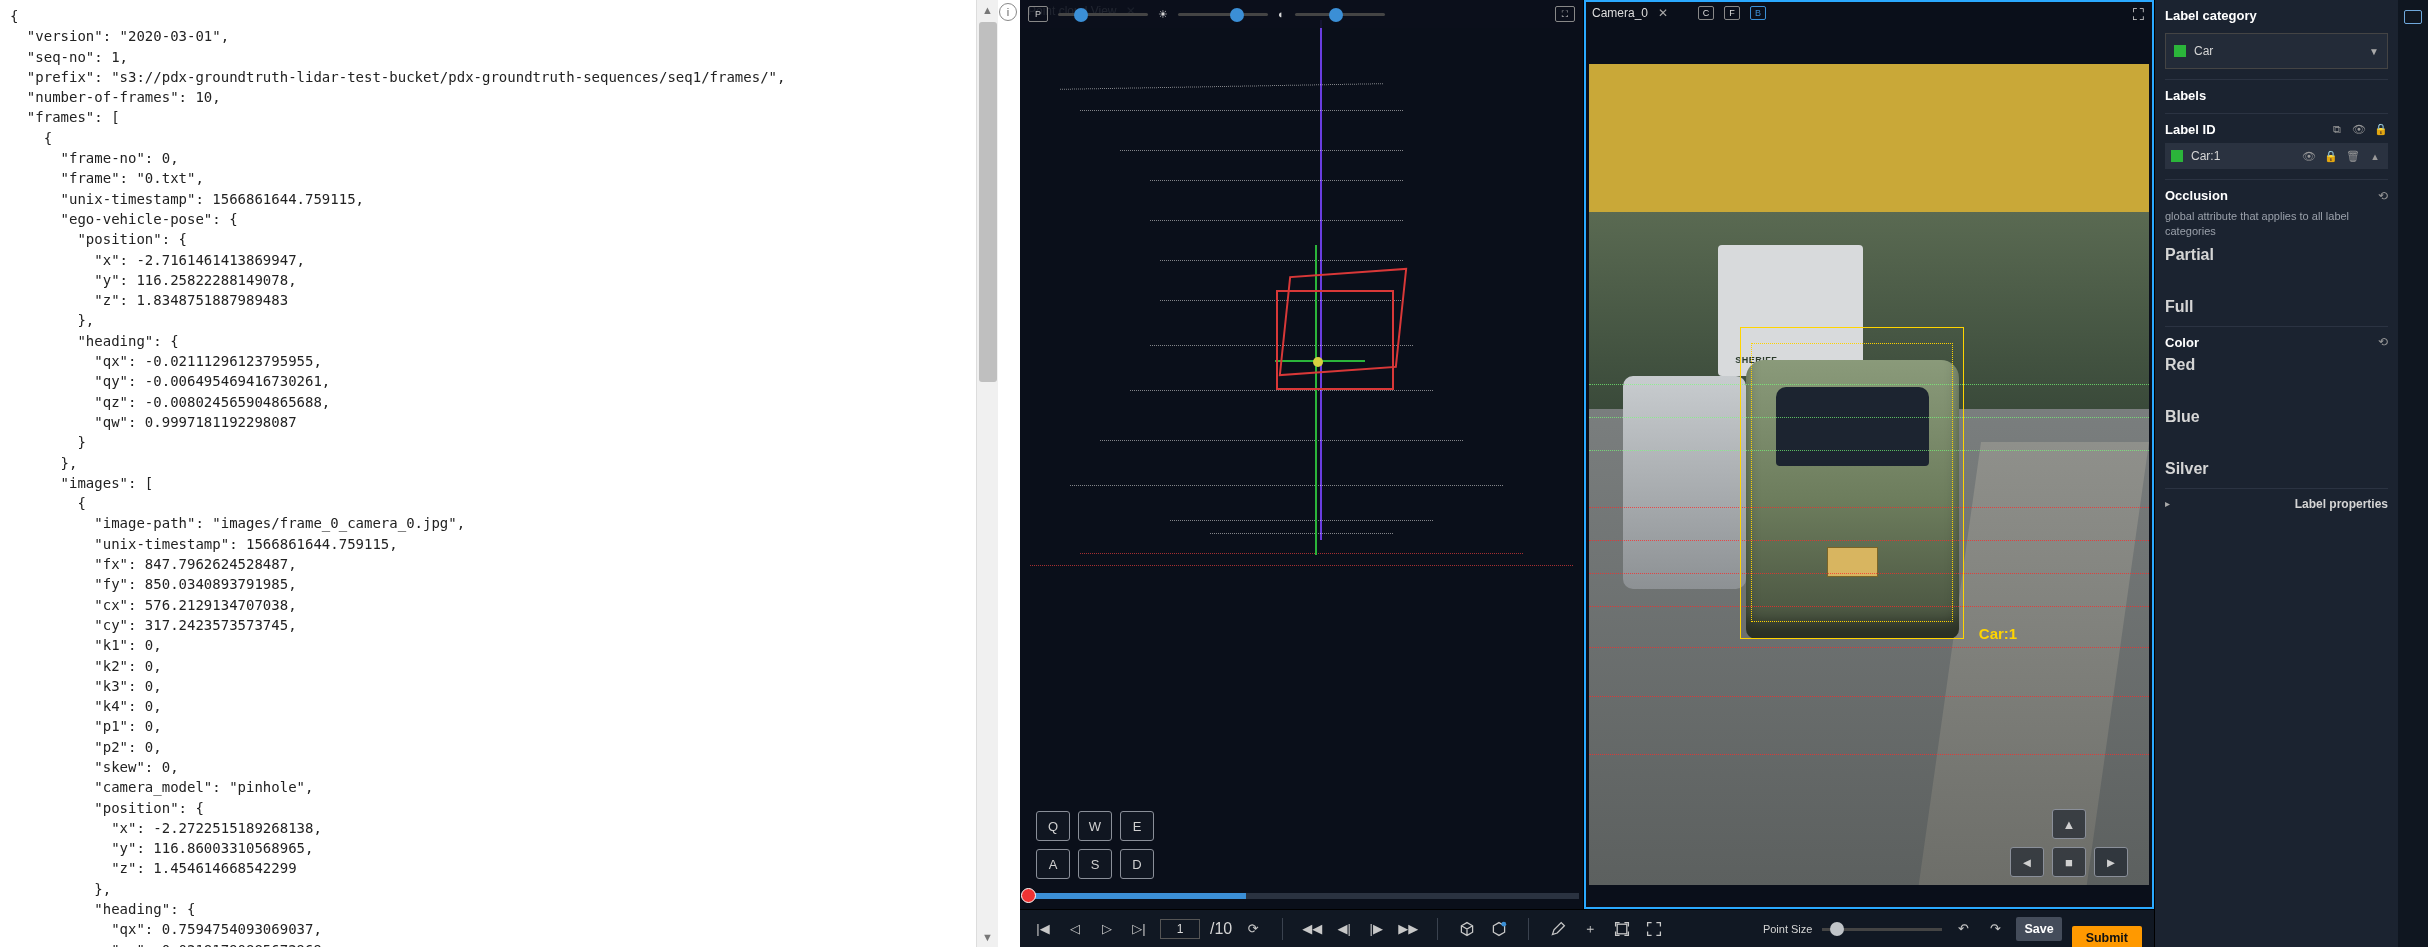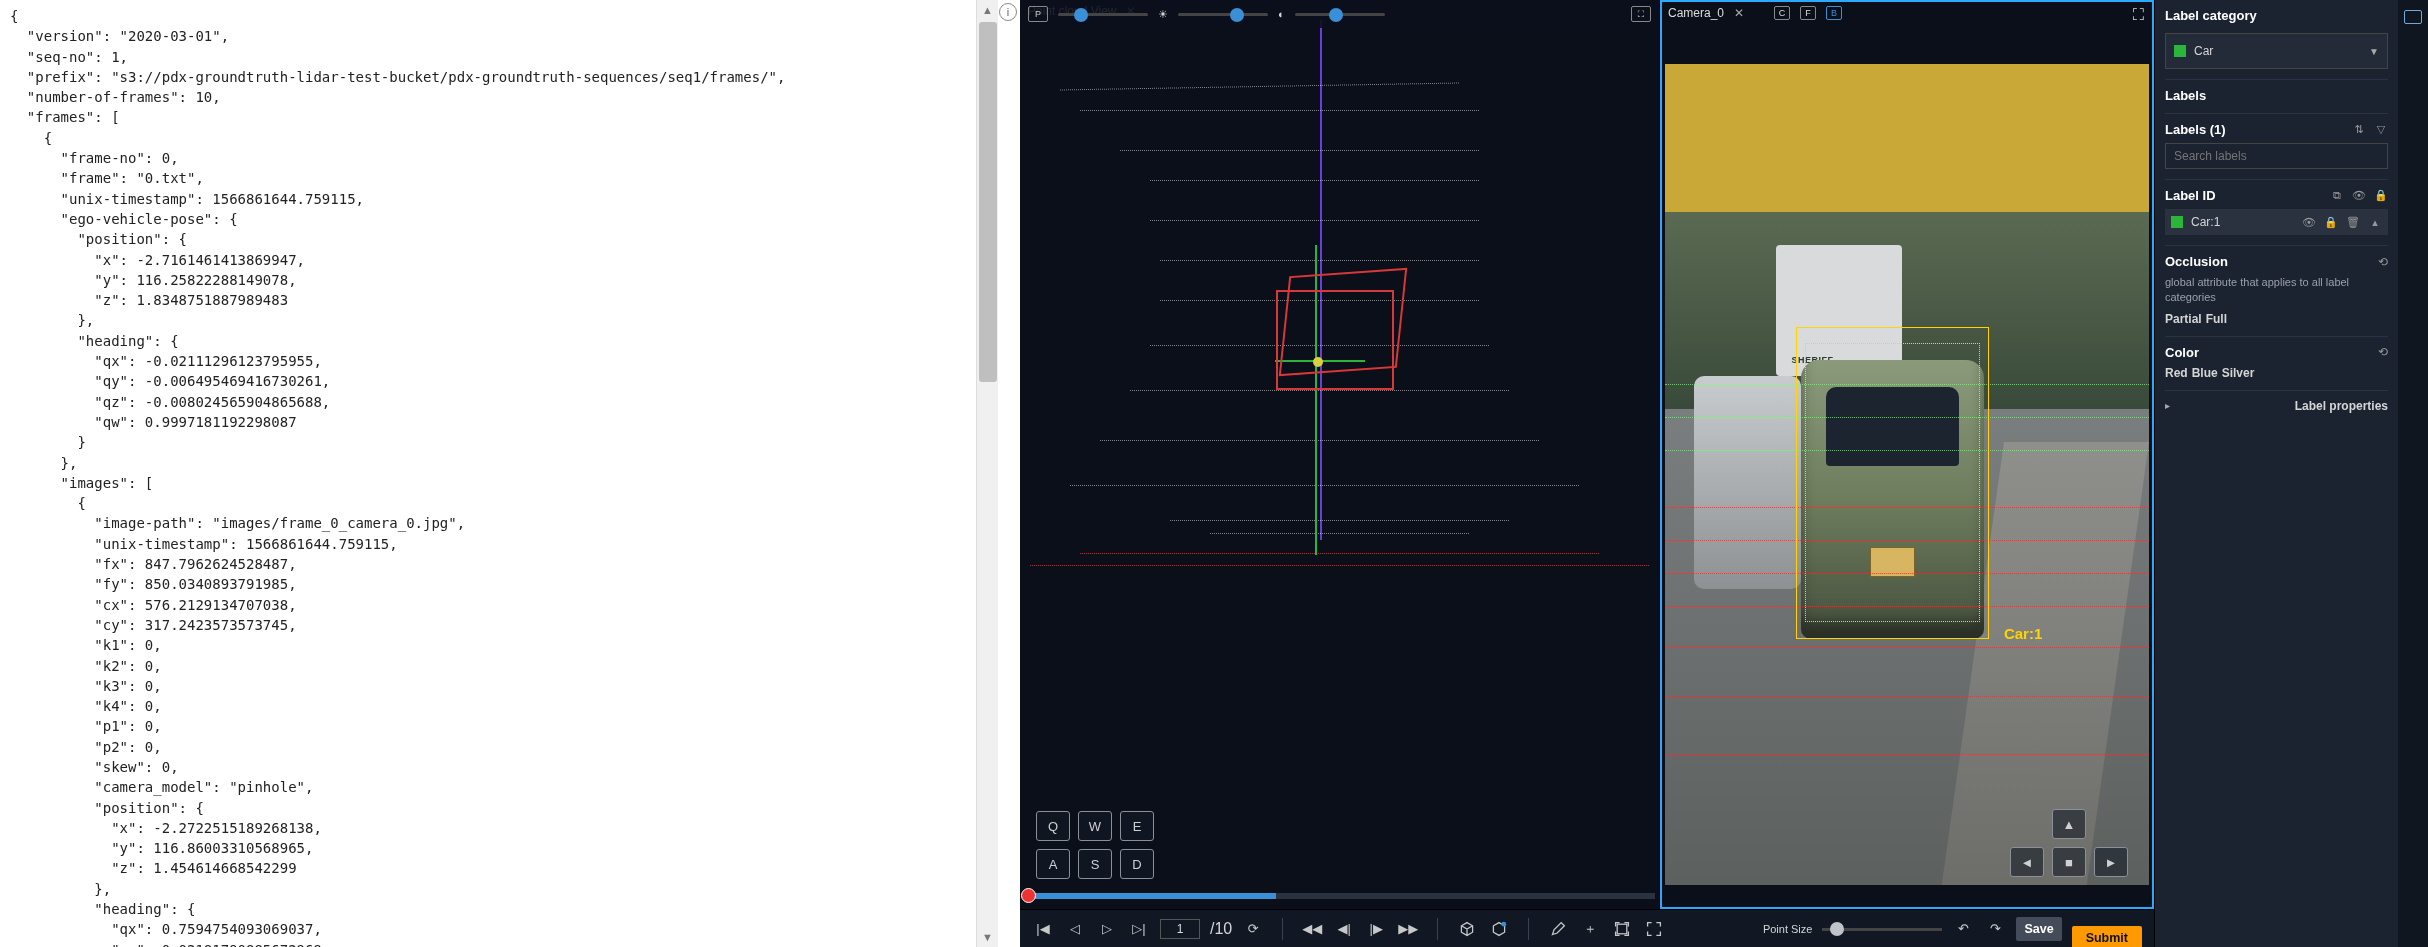--- a/index.html
+++ b/index.html
@@ -26,21 +26,21 @@
 .pc-view { flex:1; position:relative; border-right:1px solid #000; background:#0a0f1a; overflow:hidden; }
 .pc-tab { position:absolute; top:4px; left:8px; font-size:12px; color:#ddd; z-index:5; }
 .pc-tab .x { margin-left:6px; color:#aaa; cursor:pointer; }
 
 .settings-bar { position:absolute; top:0; left:0; right:0; height:28px; display:flex; align-items:center; gap:10px; padding:0 8px; background:rgba(11,16,28,.9); z-index:6; font-size:11px; }
 .sq-btn { width:20px; height:16px; border:1px solid #888; border-radius:2px; display:flex; align-items:center; justify-content:center; font-size:9px; color:#ccc; }
 .mini-slider { width:90px; height:10px; position:relative; }
 .mini-slider .track { position:absolute; top:4px; left:0; right:0; height:3px; background:#444; border-radius:2px; }
 .mini-slider .thumb { position:absolute; top:-1px; width:14px; height:14px; background:#3b8fd6; border-radius:50%; }
 
-.camera-view { width:494px; position:relative; border:2px solid #2aa9ff; background:#0a0f1a; overflow:hidden; }
+.camera-view { width:570px; position:relative; border:2px solid #2aa9ff; background:#0a0f1a; overflow:hidden; }
 .cam-tab { position:absolute; top:4px; left:6px; font-size:12px; color:#ddd; z-index:5; display:flex; align-items:center; gap:10px; }
 .cam-tab .bx { width:16px; height:14px; border:1px solid #888; border-radius:2px; display:flex; align-items:center; justify-content:center; font-size:9px; }
 .cam-tab .bx.blue { border-color:#3b8fd6; color:#3b8fd6; }
 .cam-img { position:absolute; top:62px; left:3px; right:3px; bottom:22px; background:linear-gradient(to bottom, #c9a838 0%, #c9a838 18%, #5a6a52 18%, #3a4a3a 42%, #6b6f6f 42%, #5a5e5e 100%); }
 .road { position:absolute; top:42%; left:0; right:0; bottom:0; background:linear-gradient(to bottom,#7a7e7e,#5c605f); }
 .sidewalk-r { position:absolute; top:46%; right:0; width:30%; bottom:0; background:linear-gradient(to bottom,#8f908b,#6d6e69); transform:skewX(-8deg); transform-origin:top right;}
 .car-main { position:absolute; top:36%; left:28%; width:38%; height:34%; background:linear-gradient(to bottom,#8a9a7a 0%, #6d7d5d 50%, #454f3d 100%); border-radius:18px 18px 10px 10px; box-shadow:inset 0 -18px 14px rgba(0,0,0,.4); }
 .car-main .win { position:absolute; top:10%; left:14%; right:14%; height:28%; background:#1c2430; border-radius:10px 10px 4px 4px; }
 .car-main .plate { position:absolute; bottom:22%; left:38%; width:24%; height:11%; background:#d8b560; border:1px solid #7a6426; }
 .car-side { position:absolute; top:38%; left:6%; width:22%; height:26%; background:linear-gradient(to bottom,#c8cccf,#8d9194); border-radius:10px; }
@@ -86,21 +86,21 @@
 
 .rp-title { font-size:13px; font-weight:700; color:#fff; display:flex; justify-content:space-between; align-items:center; }
 .rp-select { height:36px; border:1px solid #444; background:#232b38; display:flex; align-items:center; padding:0 8px; gap:8px; }
 .sw { width:12px; height:12px; background:#2bb53a; }
 .rp-search { height:26px; border:1px solid #444; background:#1b2330; color:#888; padding:0 8px; font-size:12px; }
 .rp-row { display:flex; justify-content:space-between; align-items:center; }
 .rp-icons { display:flex; gap:8px; }
 .rp-icons span { width:14px; height:14px; display:flex; align-items:center; justify-content:center; color:#999; font-size:11px;}
 .rp-label-row { height:26px; background:#2a3240; display:flex; align-items:center; padding:0 6px; gap:8px; }
 .rp-small { font-size:11px; color:#9aa0aa; line-height:1.4; }
-.rp-opts { display:flex; gap:4px; font-size:12px; font-weight:600; }
+.rp-opts { display:flex; gap:34px; font-size:16px; font-weight:600;flex-direction:column; }
 .rp-sec { border-top:1px solid #2b3342; padding-top:8px; display:flex; flex-direction:column; gap:6px;}
 .chev { font-size:10px; color:#aaa; }
 </style>
 </head>
 <body>
 
 <div class="left-pane">
   <div class="code-area">{
   "version": "2020-03-01",
   "seq-no": 1,
@@ -368,30 +368,20 @@
       <div class="rp-select">
         <div class="sw"></div>
         <span>Car</span>
         <span style="margin-left:auto" class="chev">▼</span>
       </div>
 
       <div class="rp-sec">
         <div class="rp-title">Labels</div>
       </div>
 
-      <div class="rp-sec">
-        <div class="rp-row">
-          <div class="rp-title">Labels (1)</div>
-          <div class="rp-icons">
-            <span>⇅</span>
-            <span>▽</span>
-          </div>
-        </div>
-        <input class="rp-search" placeholder="Search labels" style="">
-      </div>
 
       <div class="rp-sec">
         <div class="rp-row">
           <div class="rp-title">Label ID</div>
           <div class="rp-icons">
             <span>⧉</span>
             <span>👁</span>
             <span>🔒</span>
           </div>
         </div>

